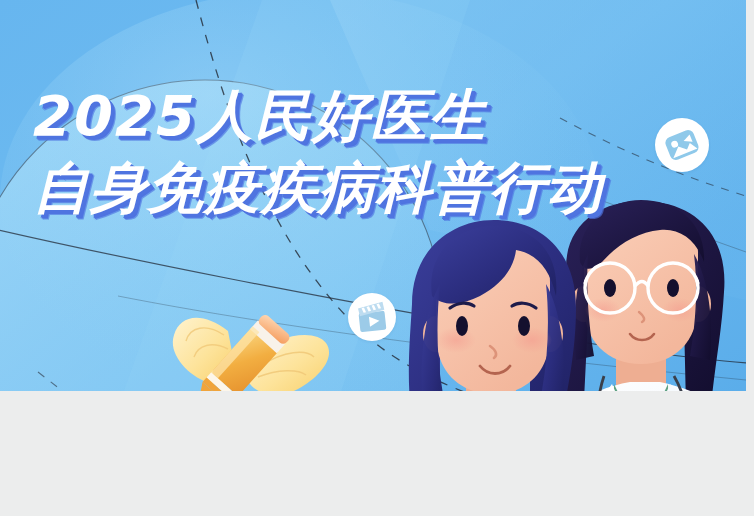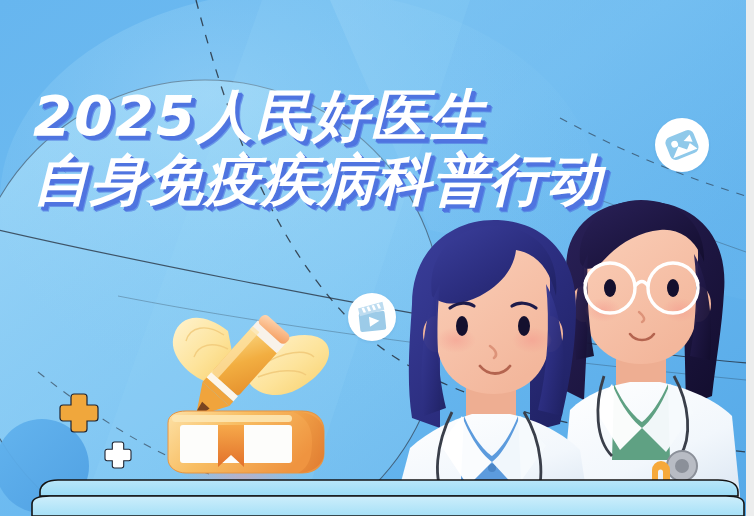--- a/index.html
+++ b/index.html
@@ -5,21 +5,21 @@
 <style>
   * { box-sizing: border-box; margin: 0; padding: 0; }
   html, body {
     width: 754px; height: 516px;
     background: #eceded;
     font-family: "Liberation Sans", "DejaVu Sans", sans-serif;
     overflow: hidden;
   }
   #poster {
     position: relative;
-    width: 746px; height: 516px;
+    width: 746px; height: 391px;
     overflow: hidden;
     background: #7f1d1d;
   }
   #poster svg.layer {
     position: absolute; left: 0; top: 0;
     width: 746px; height: 516px;
     display: block;
   }
   #right-gutter {
     position: absolute; left: 746px; top: 0;
@@ -47,21 +47,21 @@
     font-style: italic;
   }
   #title-line-1 {
     font-size: 56px;
     line-height: 64px;
     letter-spacing: 2px;
   }
   #title-line-2 {
     font-size: 56px;
     line-height: 64px;
-    margin-top: 0;
+    margin-top: 8px;
     letter-spacing: 1px;
   }
 
   
   .badge {
     position: absolute;
     border-radius: 50%;
     background: #ffffff;
     display: flex; align-items: center; justify-content: center;
     z-index: 45;

